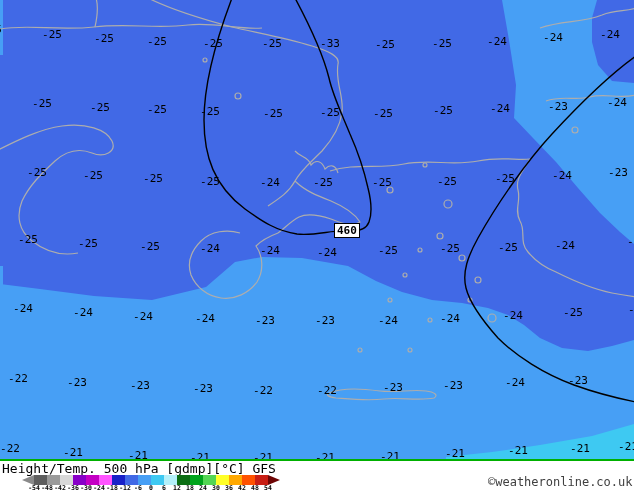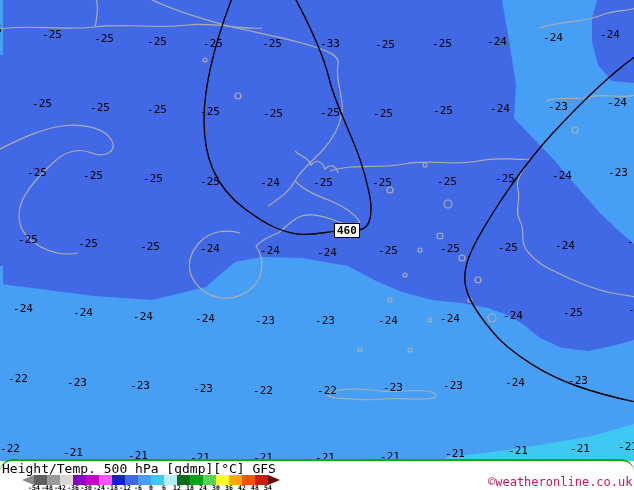--- a/index.html
+++ b/index.html
@@ -9,27 +9,27 @@
   #map{position:absolute;left:0;top:0;width:634px;height:461px;overflow:hidden;}
   #map svg{position:absolute;left:0;top:0;}
   .tlabel{position:absolute;transform:translate(-50%,-50%);
           font:11px "DejaVu Sans Mono", monospace;color:#000;
           white-space:nowrap;letter-spacing:0px;}
   #contour-chip{position:absolute;left:334px;top:223px;
           background:#fff;border:1px solid #000;padding:0 2px;
           font:bold 11px "DejaVu Sans Mono", monospace;color:#000;line-height:13px;}
   
   #bottombar{position:absolute;left:0;top:459px;width:634px;height:29px;
-             background:#fff;border-top:2px solid #00B000;border-radius:13px;}
+             background:#fff;border-top:2px solid #00B000;}
   #legend-title{position:absolute;left:2px;top:0px;
              font:13px "DejaVu Sans Mono", monospace;color:#000;white-space:nowrap;}
   #legend-datetime{position:absolute;left:364px;top:0px;
              font:13px "DejaVu Sans Mono", monospace;color:#000;white-space:nowrap;}
   #legend-copyright{position:absolute;left:488px;top:14px;
-             font:12px "DejaVu Sans Mono", monospace;color:#be185d;white-space:nowrap;}
+             font:12px "DejaVu Sans Mono", monospace;color:#404040;white-space:nowrap;}
   #colorbar{position:absolute;left:22px;top:14px;height:10px;display:flex;}
   #colorbar .cell{width:13px;height:10px;}
   #colorbar .arrow-left{width:0;height:0;border-top:5px solid transparent;
         border-bottom:5px solid transparent;border-right:12px solid #8a8a8a;}
   #colorbar .arrow-right{width:0;height:0;border-top:5px solid transparent;
         border-bottom:5px solid transparent;border-left:12px solid #6e0505;}
   #colorbar-ticks{position:absolute;left:0;top:23px;width:300px;height:7px;}
   #colorbar-ticks span{position:absolute;transform:translateX(-50%);
         font:bold 6.5px "DejaVu Sans Mono", monospace;color:#000;top:0;}
 </style>

